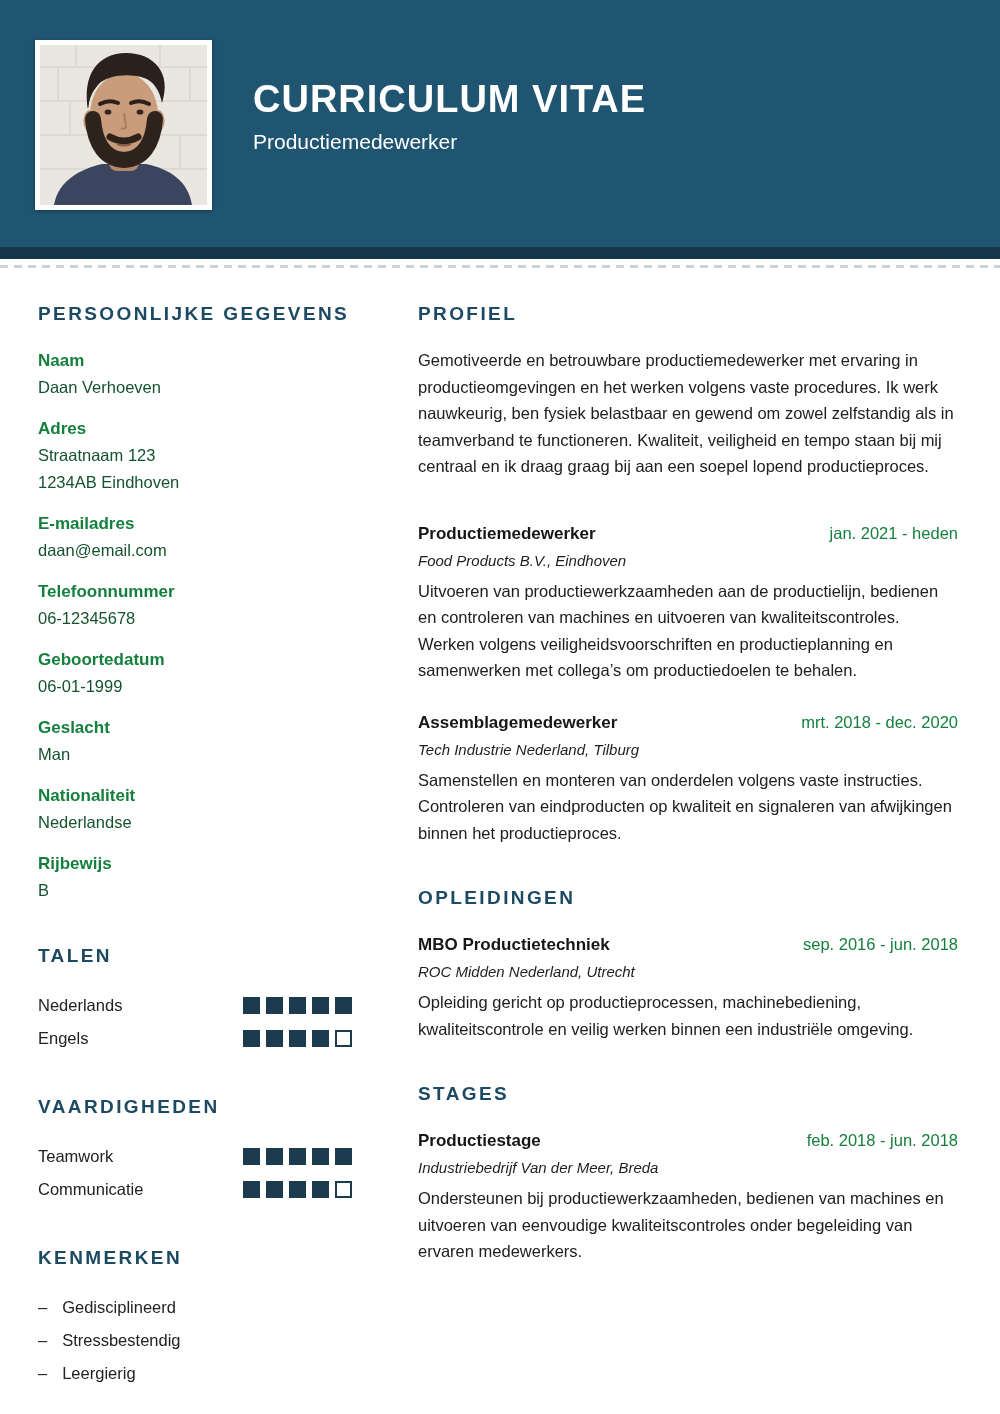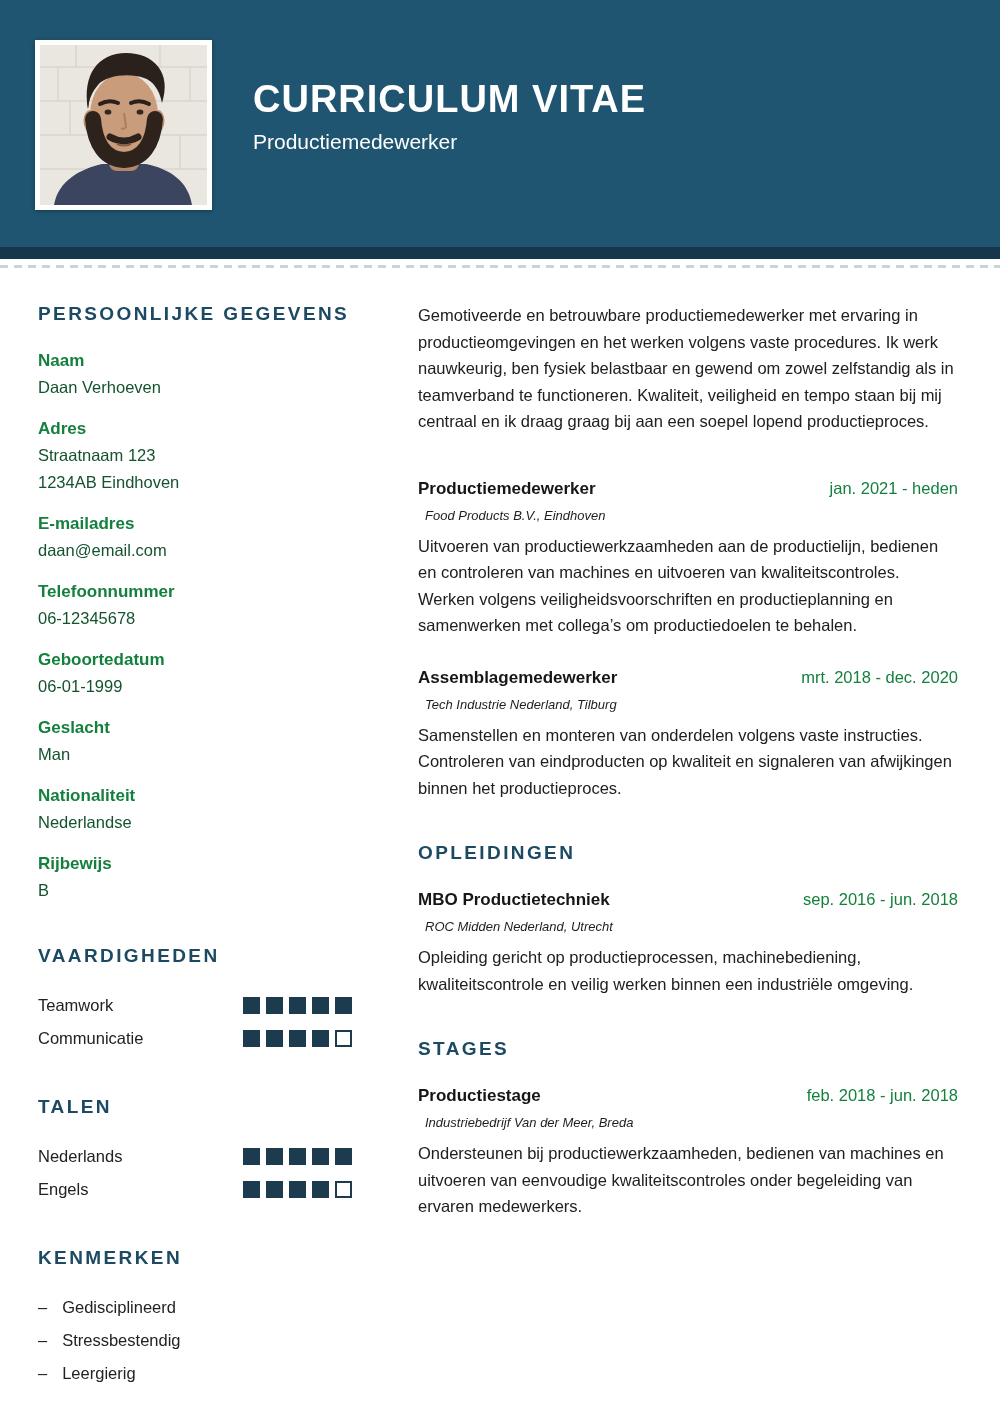--- a/index.html
+++ b/index.html
@@ -44,21 +44,21 @@
   
   .bullet-item{display:flex;align-items:center;height:33px;font-size:16.5px;color:#222222;}
   .bullet-dash{margin-right:15px;color:#222222;}
   
   .profile-text{font-size:16.5px;line-height:26.5px;color:#202020;margin:0;}
   .entry{margin-bottom:25px;}
   .entry:last-child{margin-bottom:0;}
   .entry-head{display:flex;justify-content:space-between;align-items:baseline;line-height:27px;}
   .entry-title{font-weight:bold;font-size:17px;color:#161616;}
   .entry-date{font-size:16.5px;color:#15803d;white-space:nowrap;}
-  .entry-company{font-style:italic;font-size:13px;line-height:27px;color:#1e1e1e;margin-bottom:4px;margin-left:7px;}
+  .entry-company{font-style:italic;font-size:15px;line-height:27px;color:#1e1e1e;margin-bottom:4px;}
   .entry-desc{font-size:16.5px;line-height:26.5px;color:#202020;margin:0;}
 </style>
 </head>
 <body>
 
 <div class="page">
 
   <div class="header">
     <div class="photo-frame">
       <svg width="167" height="160" viewBox="0 0 167 160">
@@ -148,57 +148,57 @@
           <div class="field-label">Nationaliteit</div>
           <div class="field-value">Nederlandse</div>
         </div>
         <div class="field">
           <div class="field-label">Rijbewijs</div>
           <div class="field-value">B</div>
         </div>
       </div>
 
       <div class="lsection">
+        <h2 class="sec-heading">TALEN</h2>
+        <div class="rating-row">
+          <span class="rating-label">Nederlands</span>
+          <span class="squares">
+              <span class="sq filled"></span>
+              <span class="sq filled"></span>
+              <span class="sq filled"></span>
+              <span class="sq filled"></span>
+              <span class="sq filled"></span>
+            </span>
+        </div>
+        <div class="rating-row">
+          <span class="rating-label">Engels</span>
+          <span class="squares">
+              <span class="sq filled"></span>
+              <span class="sq filled"></span>
+              <span class="sq filled"></span>
+              <span class="sq filled"></span>
+              <span class="sq empty"></span>
+            </span>
+        </div>
+      </div>
+
+      <div class="lsection">
         <h2 class="sec-heading">VAARDIGHEDEN</h2>
         <div class="rating-row">
           <span class="rating-label">Teamwork</span>
           <span class="squares">
               <span class="sq filled"></span>
               <span class="sq filled"></span>
               <span class="sq filled"></span>
               <span class="sq filled"></span>
               <span class="sq filled"></span>
             </span>
         </div>
         <div class="rating-row">
           <span class="rating-label">Communicatie</span>
-          <span class="squares">
-              <span class="sq filled"></span>
-              <span class="sq filled"></span>
-              <span class="sq filled"></span>
-              <span class="sq filled"></span>
-              <span class="sq empty"></span>
-            </span>
-        </div>
-      </div>
-
-      <div class="lsection">
-        <h2 class="sec-heading">TALEN</h2>
-        <div class="rating-row">
-          <span class="rating-label">Nederlands</span>
-          <span class="squares">
-              <span class="sq filled"></span>
-              <span class="sq filled"></span>
-              <span class="sq filled"></span>
-              <span class="sq filled"></span>
-              <span class="sq filled"></span>
-            </span>
-        </div>
-        <div class="rating-row">
-          <span class="rating-label">Engels</span>
           <span class="squares">
               <span class="sq filled"></span>
               <span class="sq filled"></span>
               <span class="sq filled"></span>
               <span class="sq filled"></span>
               <span class="sq empty"></span>
             </span>
         </div>
       </div>
 
@@ -216,20 +216,21 @@
           <span class="bullet-dash">–</span>
           <span>Leergierig</span>
         </div>
       </div>
 
     </aside>
 
     <section class="right-col">
 
       <div class="rsection">
+        <h2 class="sec-heading">PROFIEL</h2>
         <p class="profile-text">Gemotiveerde en betrouwbare productiemedewerker met ervaring in productieomgevingen en het werken volgens vaste procedures. Ik werk nauwkeurig, ben fysiek belastbaar en gewend om zowel zelfstandig als in teamverband te functioneren. Kwaliteit, veiligheid en tempo staan bij mij centraal en ik draag graag bij aan een soepel lopend productieproces.</p>
       </div>
 
       <div class="rsection">
         <div class="entry">
           <div class="entry-head">
             <span class="entry-title">Productiemedewerker</span>
             <span class="entry-date">jan. 2021 - heden</span>
           </div>
           <div class="entry-company">Food Products B.V., Eindhoven</div>

